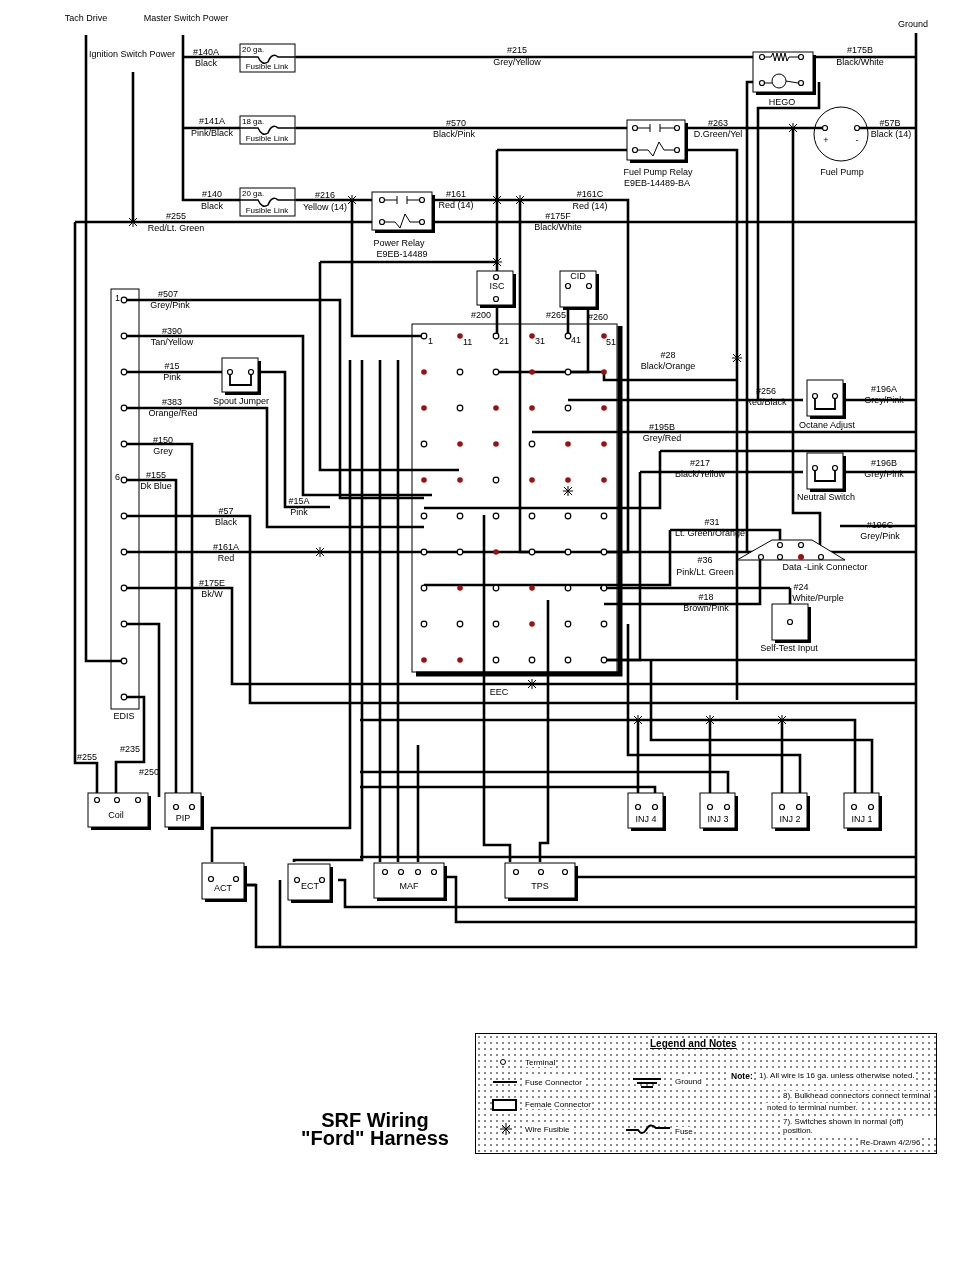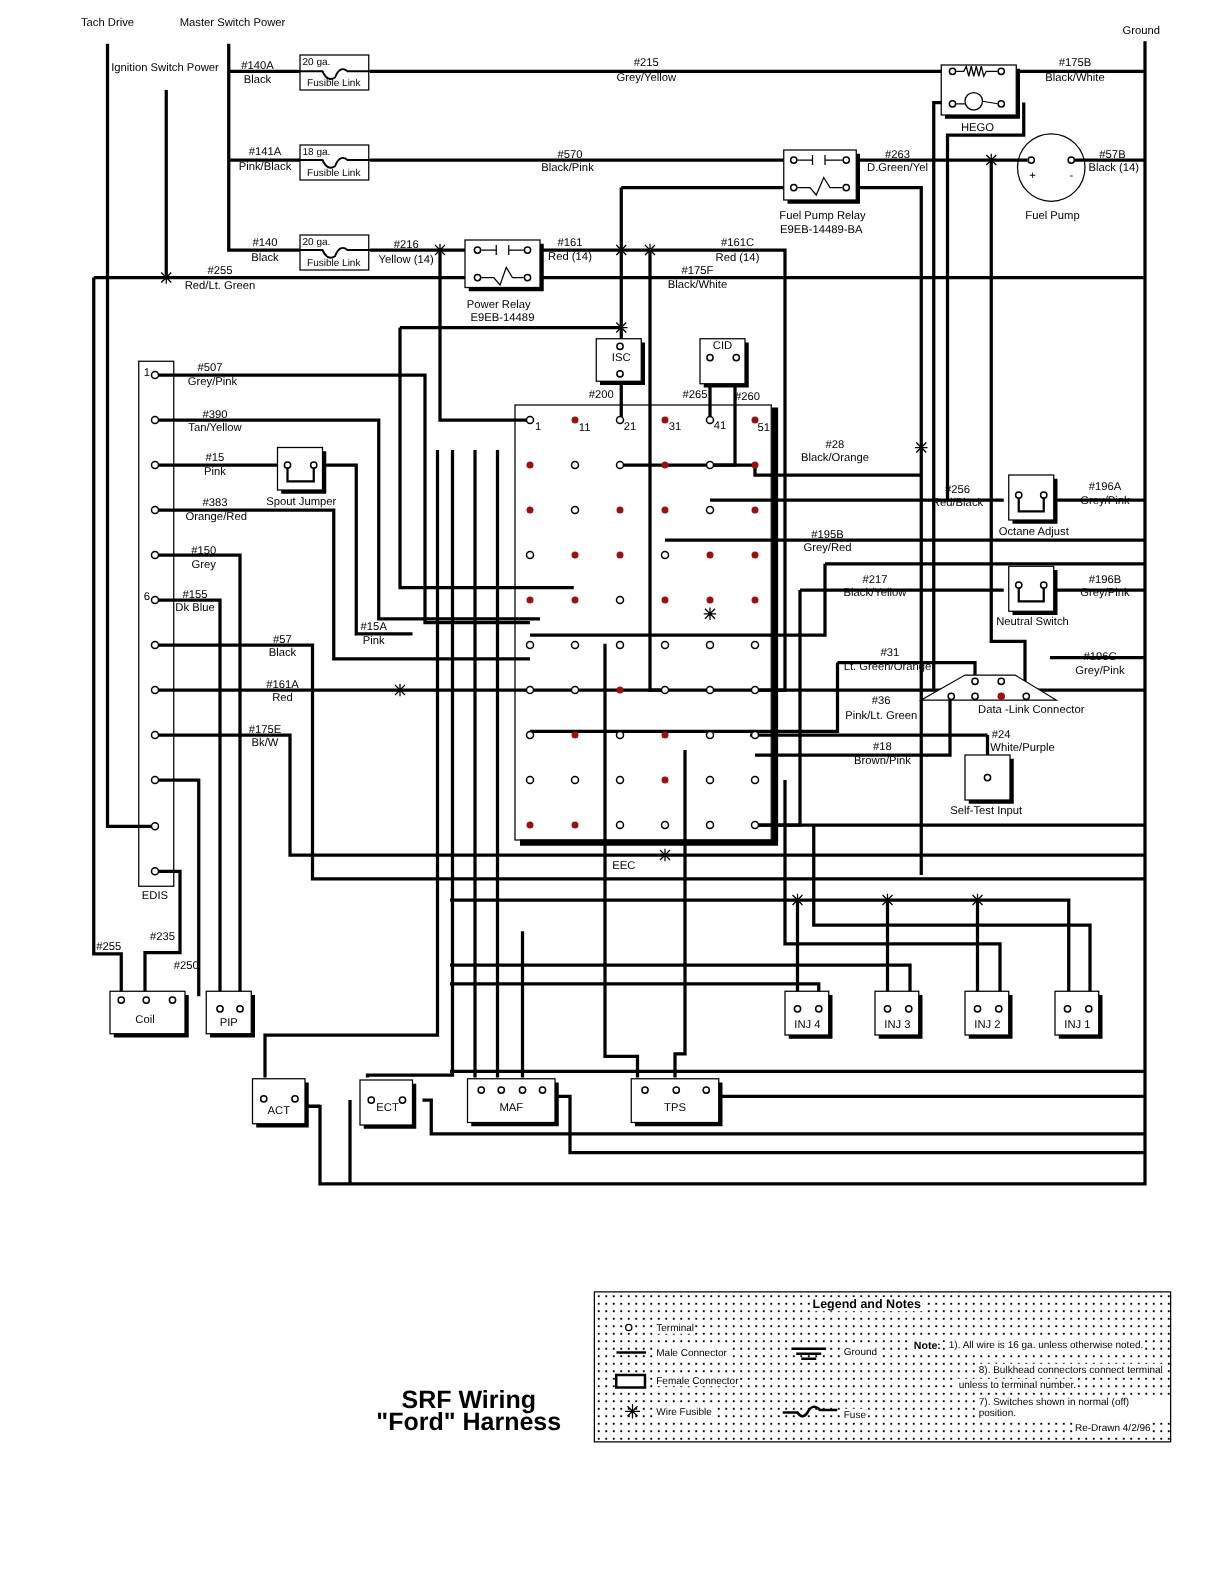--- a/index.html
+++ b/index.html
@@ -9,21 +9,21 @@
   .thin{stroke:#000;stroke-width:1;fill:none;}
   .box{fill:#fff;stroke:#000;stroke-width:1;}
   .shadow{fill:#000;}
   .term{fill:#fff;stroke:#000;stroke-width:1.2;}
   text{font-family:"Liberation Sans",sans-serif;font-size:9px;fill:#000;}
   .lbl{text-anchor:middle;}
   .start{text-anchor:start;}
   .title{position:absolute;left:300px;top:1111px;width:150px;text-align:center;font-weight:bold;font-size:20px;line-height:18px;}
   .legend{position:absolute;left:475px;top:1033px;width:460px;height:119px;border:1px solid #000;
     background-image:radial-gradient(#000 0.6px,transparent 0.8px);background-size:6px 6px;background-color:#fff;}
-  .legend .hd{position:absolute;left:173px;top:4px;font-weight:bold;font-size:10px;background:#fff;padding:0 1px;}
+  .legend .hd{position:absolute;left:173px;top:4px;font-weight:bold;font-size:10px;text-decoration:underline;background:#fff;padding:0 1px;}
   .legend .li{position:absolute;font-size:8px;background:#fff;padding:0 1px;}
   .legend .sym{position:absolute;}
 </style>
 </head>
 <body>
 
 <svg id="diagram" width="970" height="1272" viewBox="0 0 970 1272">
 
   <g>
 
@@ -533,36 +533,36 @@
 
 <div class="legend">
   <div class="hd">Legend and Notes</div>
   <svg class="sym" style="left:22px;top:23px" width="10" height="10">
       <circle cx="5" cy="5" r="2.5" fill="#fff" stroke="#000"></circle>
     </svg>
   <div class="li" style="left:48px;top:24px">Terminal</div>
   <svg class="sym" style="left:17px;top:44px" width="24" height="8">
       <line x1="0" y1="4" x2="24" y2="4" stroke="#000" stroke-width="2"></line>
     </svg>
-  <div class="li" style="left:48px;top:44px">Male Connector</div>
+  <div class="li" style="left:48px;top:44px">Fuse Connector</div>
   <svg class="sym" style="left:16px;top:64px" width="26" height="14">
       <rect x="1" y="2" width="23" height="10" fill="#fff" stroke="#000" stroke-width="2"></rect>
     </svg>
   <div class="li" style="left:48px;top:66px">Female Connector</div>
   <svg class="sym" style="left:24px;top:89px" width="12" height="12">
       <path d="M6 0 V12 M0 6 H12 M2 2 L10 10 M10 2 L2 10" stroke="#000" stroke-width="1"></path>
     </svg>
   <div class="li" style="left:48px;top:91px">Wire Fusible</div>
   <svg class="sym" style="left:157px;top:43px" width="28" height="14">
       <path d="M0 2 H28 M4 6 H24 M8 10 H20" stroke="#000" stroke-width="2"></path>
     </svg>
   <div class="li" style="left:198px;top:43px">Ground</div>
   <svg class="sym" style="left:150px;top:88px" width="44" height="14">
       <path d="M0 8 H12 Q16 14 20 8 Q24 0 30 6 H44" stroke="#000" stroke-width="2" fill="none"></path>
     </svg>
   <div class="li" style="left:198px;top:93px">Fuse</div>
   <div class="li" style="left:254px;top:37px;font-weight:bold;font-size:8.5px">Note:</div>
   <div class="li" style="left:282px;top:37px">1). All wire is 16 ga. unless otherwise noted.</div>
   <div class="li" style="left:306px;top:57px">8). Bulkhead connectors connect terminal</div>
-  <div class="li" style="left:290px;top:69px">unless to terminal number.</div>
+  <div class="li" style="left:290px;top:69px">noted to terminal number.</div>
   <div class="li" style="left:306px;top:83px">7). Switches shown in normal (off) position.</div>
   <div class="li" style="left:383px;top:104px">Re-Drawn 4/2/96</div>
 </div>
 
 </body></html>

